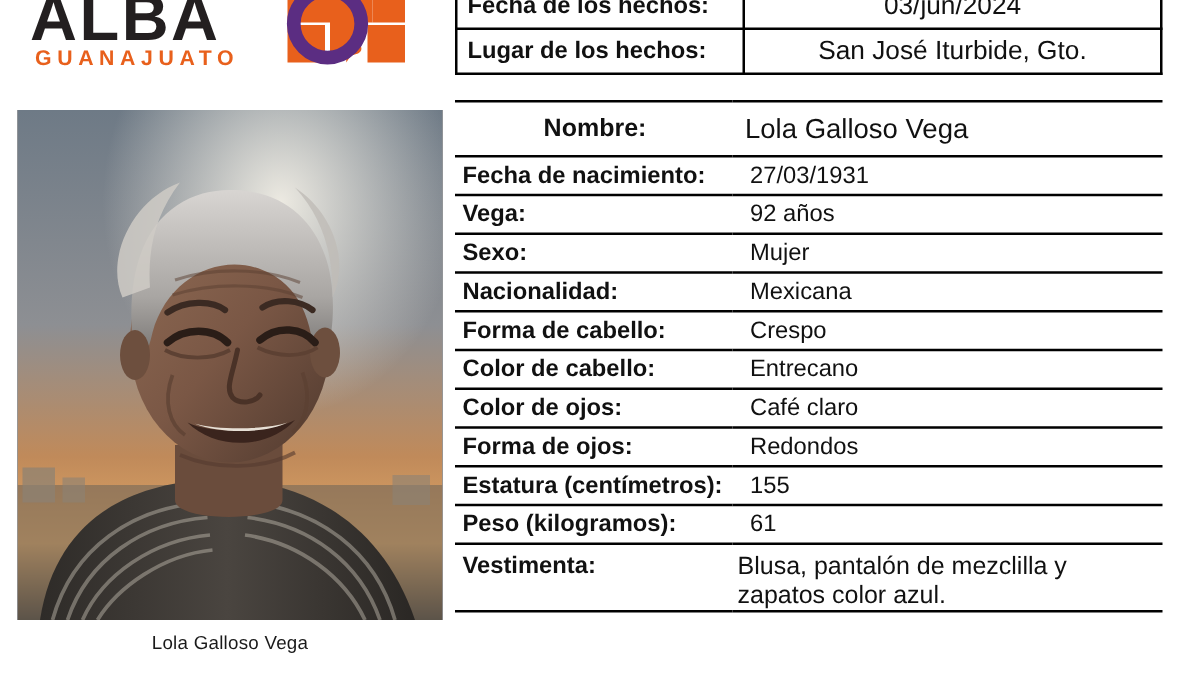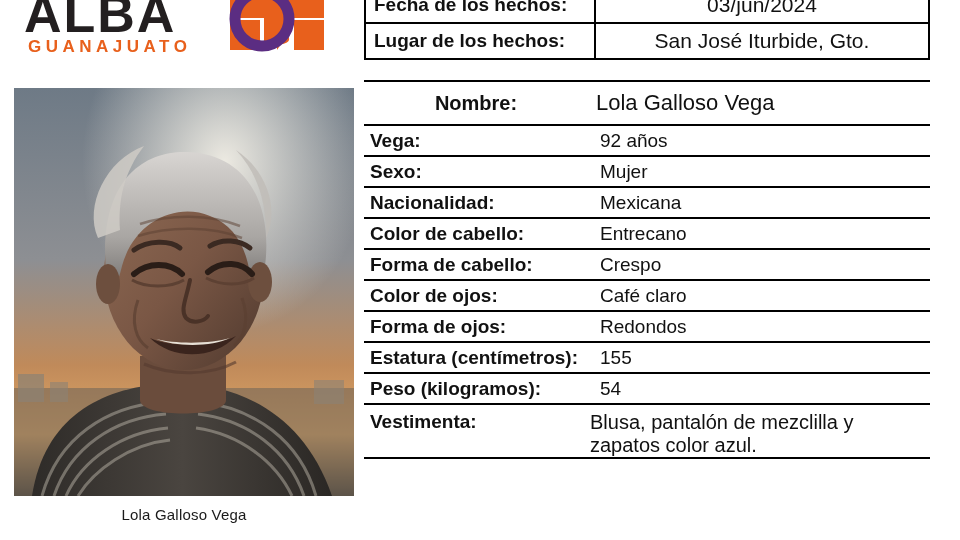--- a/index.html
+++ b/index.html
@@ -275,54 +275,58 @@
       </tbody>
     </table>
 
     <table class="detail-table">
       <tbody>
         <tr class="first-row">
           <td class="label">Nombre:</td>
           <td class="value">Lola Galloso Vega</td>
         </tr>
         <tr>
+          <td class="label">Fecha de nacimiento:</td>
+          <td class="value">27/03/1931</td>
+        </tr>
+        <tr>
           <td class="label">Vega:</td>
           <td class="value">92 años</td>
         </tr>
         <tr>
           <td class="label">Sexo:</td>
           <td class="value">Mujer</td>
         </tr>
         <tr>
           <td class="label">Nacionalidad:</td>
           <td class="value">Mexicana</td>
         </tr>
         <tr>
+          <td class="label">Forma de cabello:</td>
+          <td class="value">Crespo</td>
+        </tr>
+        <tr>
           <td class="label">Color de cabello:</td>
           <td class="value">Entrecano</td>
         </tr>
         <tr>
-          <td class="label">Forma de cabello:</td>
-          <td class="value">Crespo</td>
-        </tr>
-        <tr>
           <td class="label">Color de ojos:</td>
           <td class="value">Café claro</td>
         </tr>
         <tr>
           <td class="label">Forma de ojos:</td>
           <td class="value">Redondos</td>
         </tr>
         <tr>
           <td class="label">Estatura (centímetros):</td>
           <td class="value">155</td>
         </tr>
         <tr>
           <td class="label">Peso (kilogramos):</td>
-          <td class="value">54</td>
+          <td class="value">61</td>
         </tr>
         <tr class="last-row">
           <td class="label">Vestimenta:</td>
           <td class="value">Blusa, pantalón de mezclilla y zapatos color azul.</td>
         </tr>
       </tbody>
     </table>
   </div>
 </div>
 

